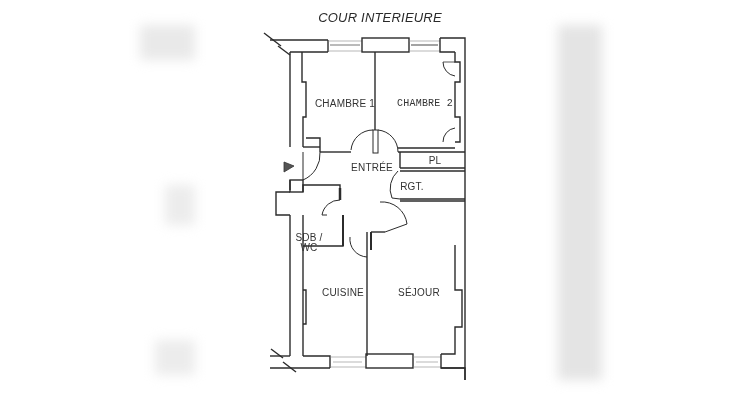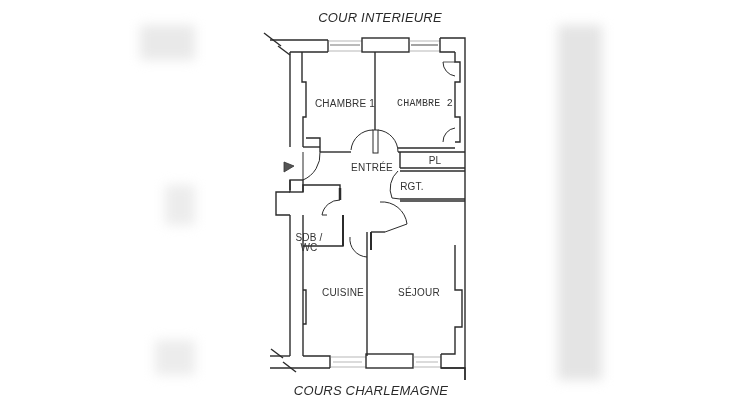--- a/index.html
+++ b/index.html
@@ -125,21 +125,20 @@
     <line x1="392" y1="198" x2="400" y2="199" stroke-width="1"></line>
 
     <path d="M380 202 A25 25 0 0 1 407 224" stroke-width="1"></path>
     <path d="M407 224 L385 232" stroke-width="1"></path>
     <line x1="371" y1="232" x2="385" y2="232"></line>
 
     <polygon points="284,162 294,166 284,172" fill="#555" stroke="#333" stroke-width="0.8"></polygon>
   </svg>
 
   <div class="label street" style="left:380px;top:10px;">COUR INTERIEURE</div>
-  <div class="label street" style="left:371px;top:383px;">COURS CHARLEMAGNE</div>
 
   <div class="label room" style="left:345px;top:104px;">CHAMBRE 1</div>
   <div class="label room" style="left:425px;top:104px;font-family:Liberation Mono, monospace;">CHAMBRE 2</div>
   <div class="label room" style="left:354px;top:168px;padding-left:36px;">ENTRÉE</div>
   <div class="label room" style="left:435px;top:161px;">PL</div>
   <div class="label room" style="left:412px;top:187px;">RGT.</div>
   <div class="label room" style="left:309px;top:205px;margin-top:38px;">
     <div>SDB /</div>
     <div>WC</div>
   </div>

